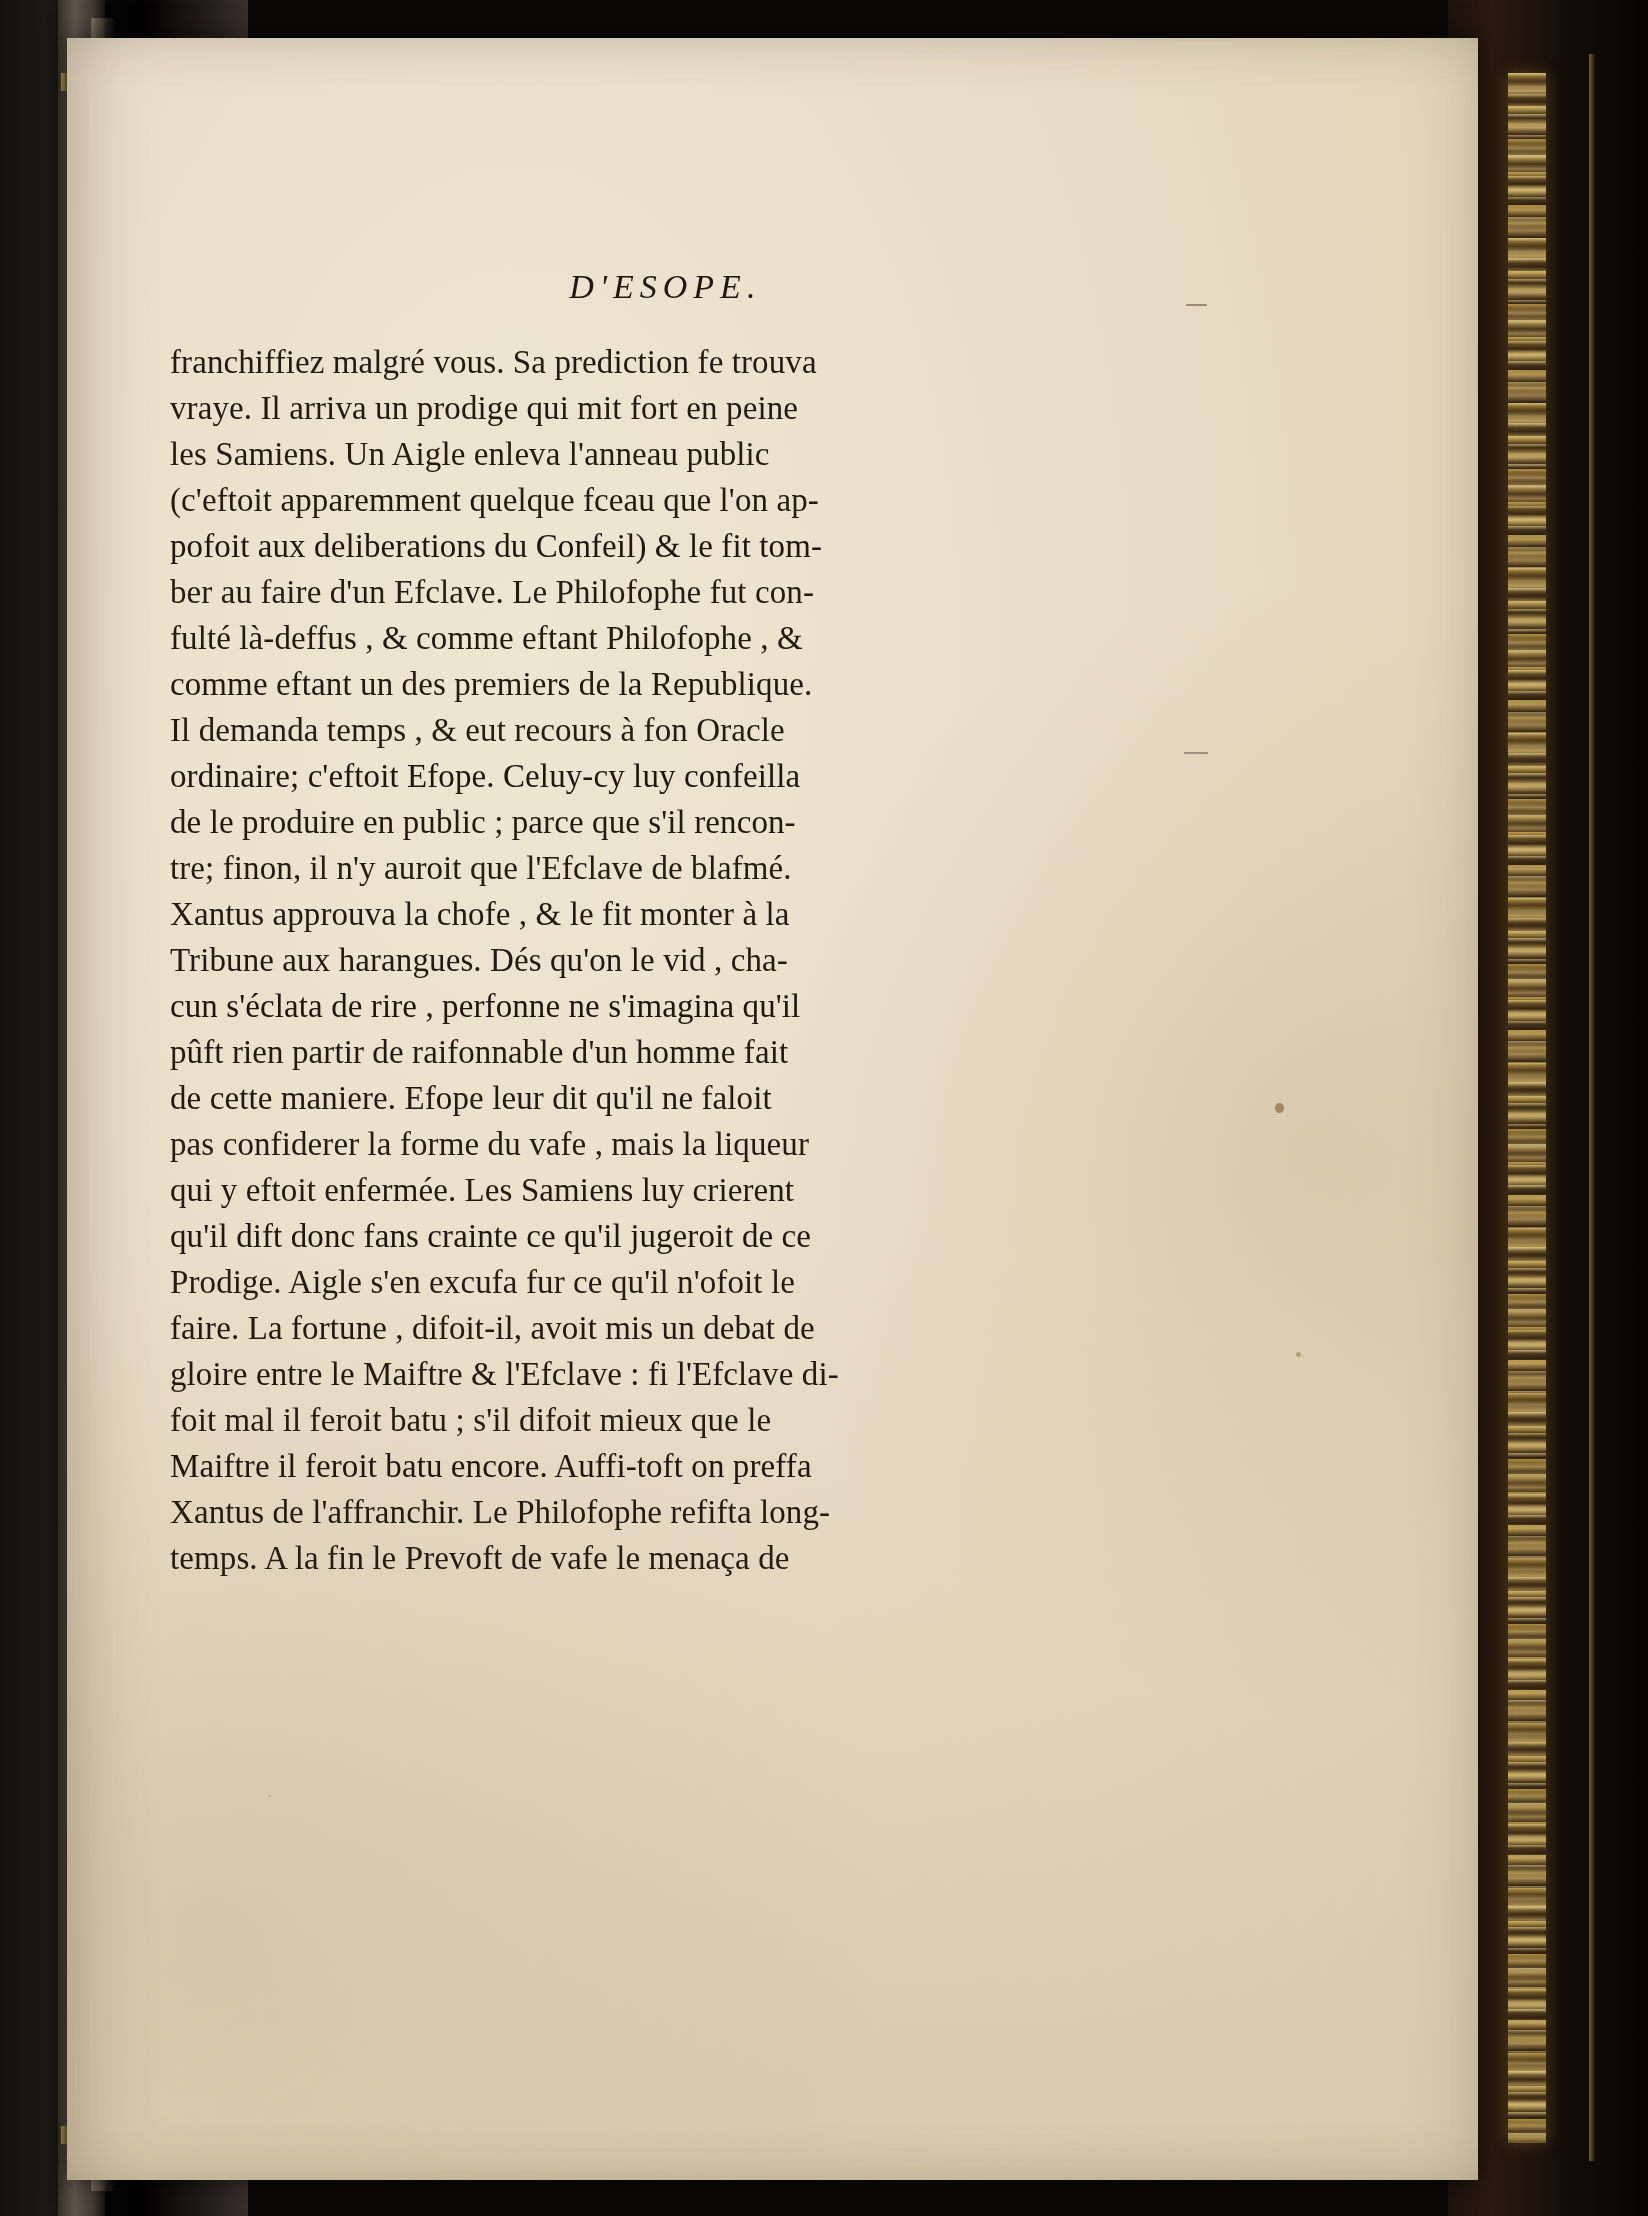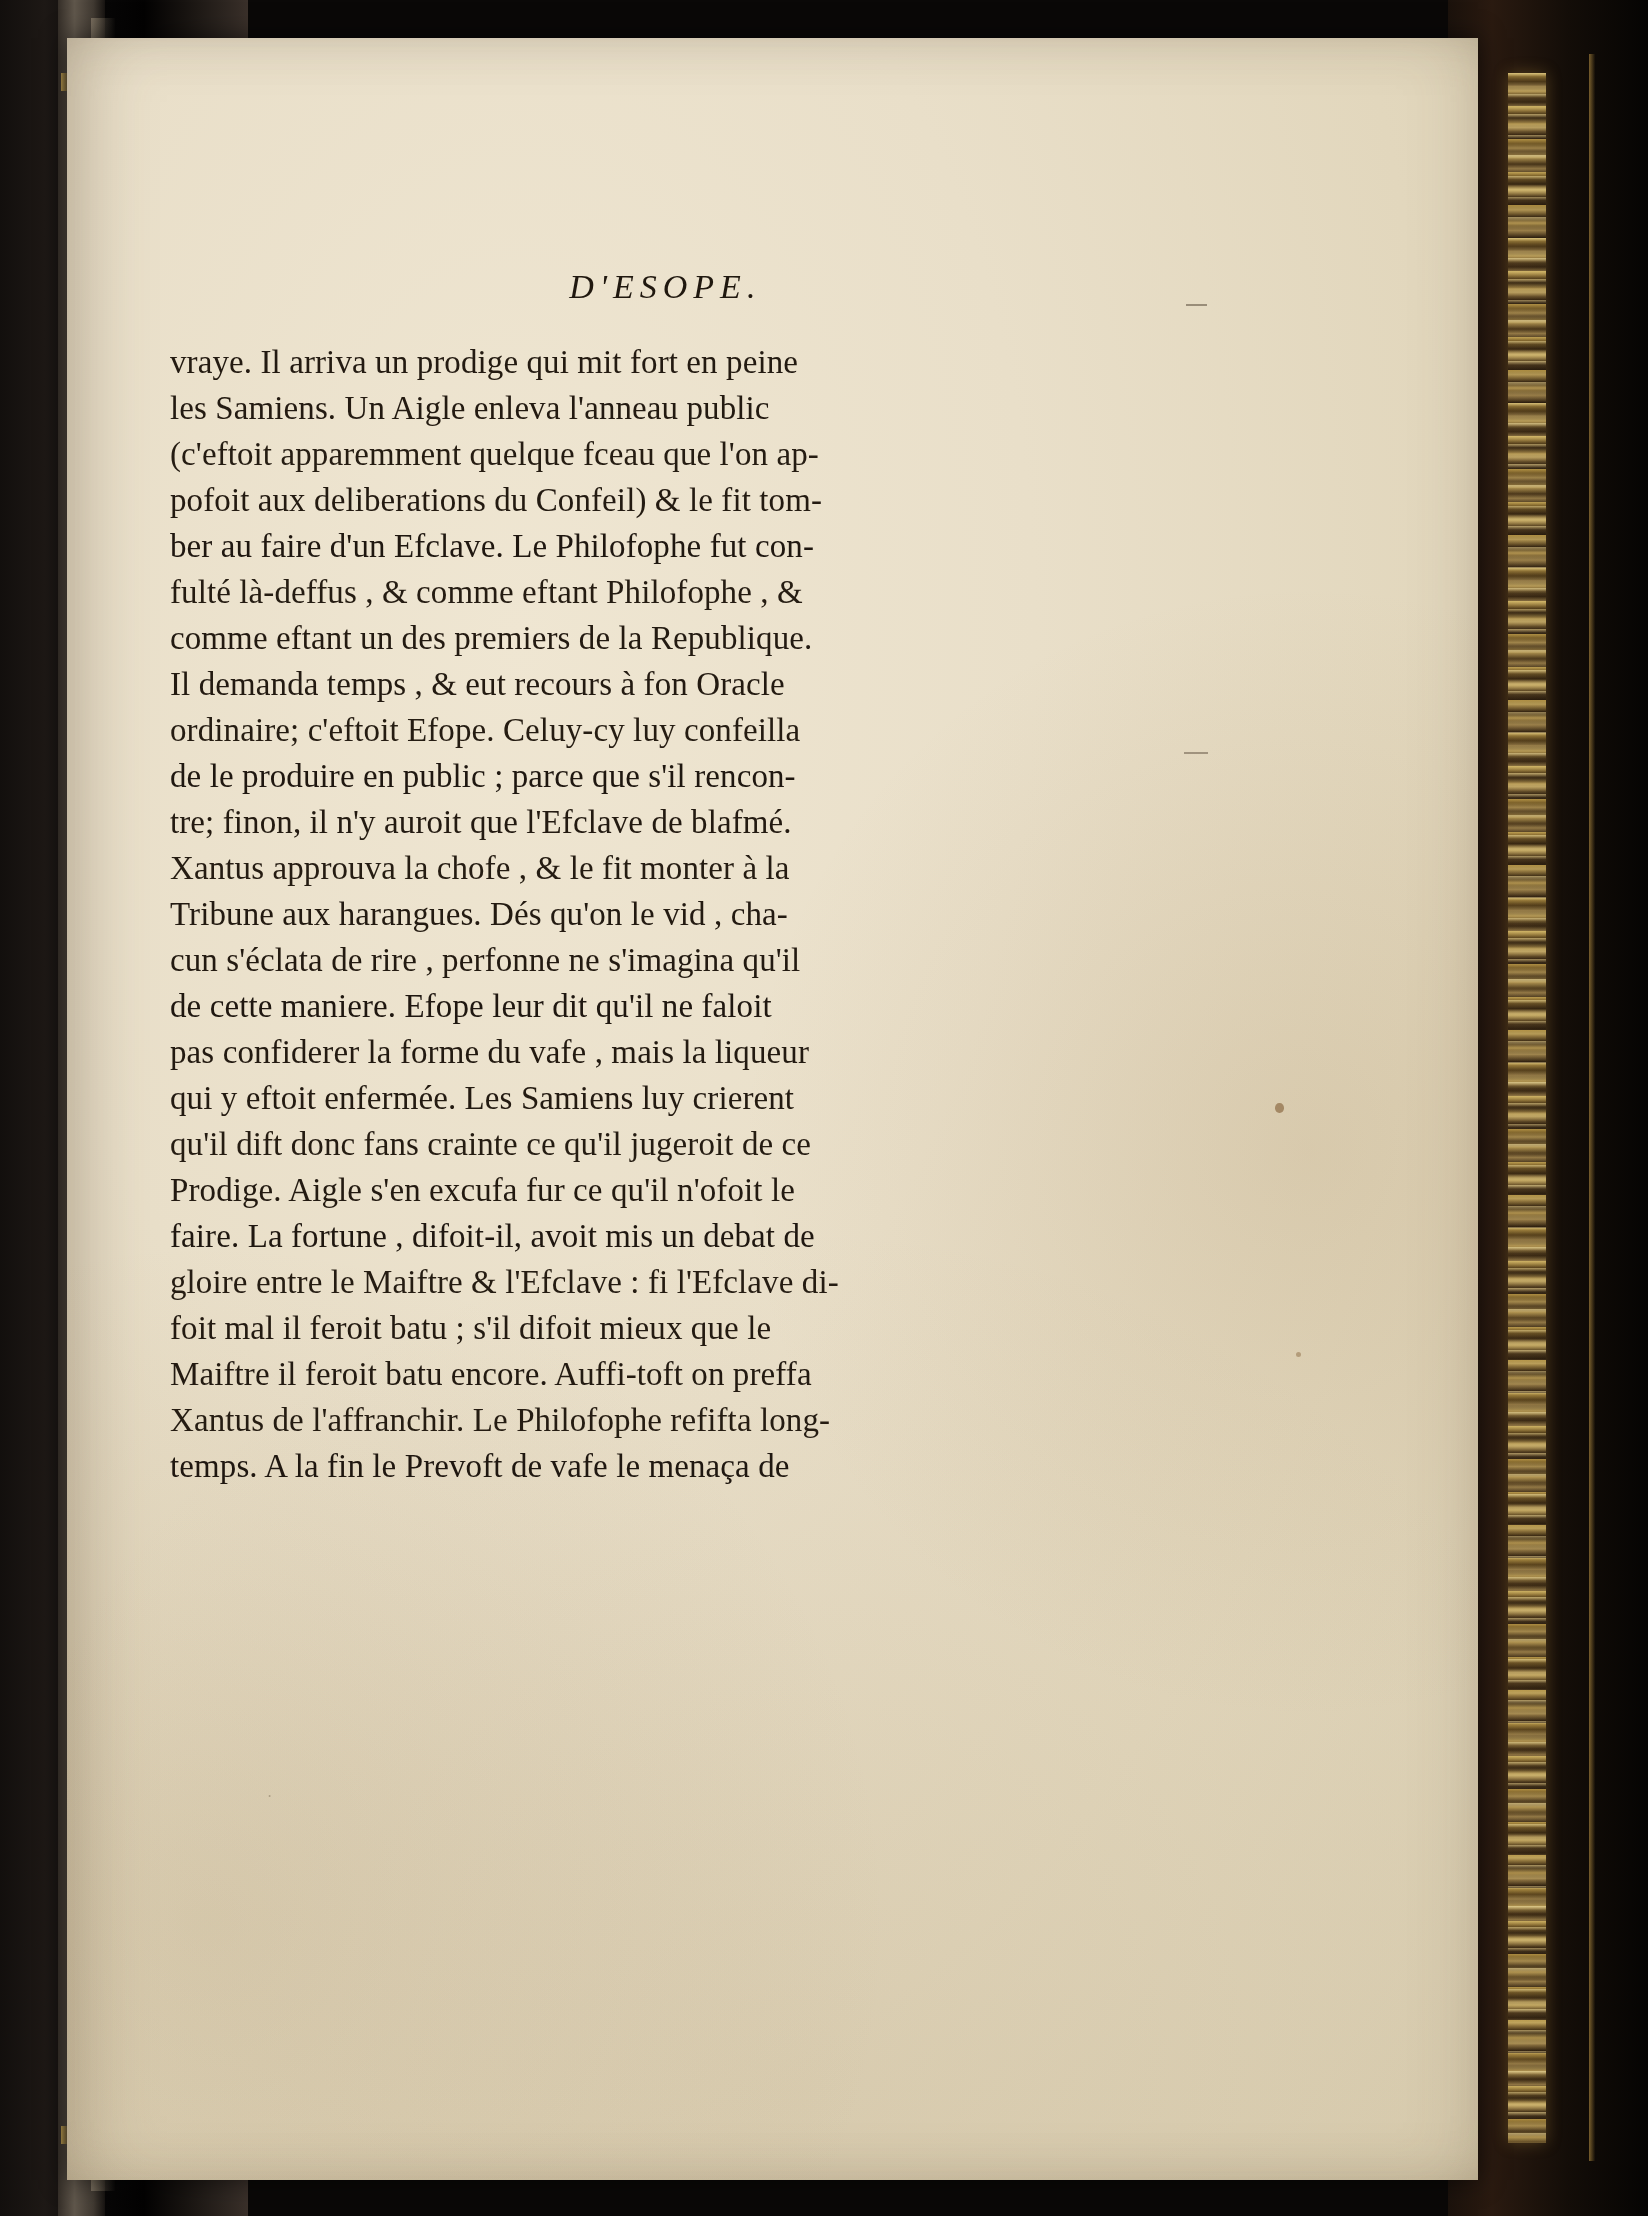--- a/index.html
+++ b/index.html
@@ -252,34 +252,36 @@
 
     <div class="margin-dash-a"></div>
     <div class="margin-dash-b"></div>
     <div class="pencil-mark">·</div>
 
     <div class="textblock">
 
       <div class="running-head">D'ESOPE.</div>
 
       <p class="body">
+        <span class="line">franchiffiez malgré vous. Sa prediction fe trouva</span>
         <span class="line">vraye. Il arriva un prodige qui mit fort en peine</span>
         <span class="line">les Samiens. Un Aigle enleva l'anneau  public</span>
         <span class="line">(c'eftoit apparemment quelque fceau que l'on ap-</span>
         <span class="line">pofoit aux deliberations du Confeil) &amp; le fit tom-</span>
         <span class="line">ber au faire d'un Efclave. Le Philofophe fut con-</span>
         <span class="line">fulté là-deffus , &amp; comme eftant  Philofophe , &amp;</span>
         <span class="line">comme eftant un des premiers de  la Republique.</span>
         <span class="line">Il demanda temps , &amp; eut recours à fon Oracle</span>
         <span class="line">ordinaire; c'eftoit Efope.   Celuy-cy luy confeilla</span>
         <span class="line">de le produire en public ; parce que s'il rencon-</span>
         <span class="line">tre; finon, il n'y auroit que l'Efclave de blafmé.</span>
         <span class="line">Xantus approuva la chofe , &amp; le fit  monter à la</span>
         <span class="line">Tribune  aux harangues. Dés qu'on le vid , cha-</span>
         <span class="line">cun s'éclata de rire , perfonne ne s'imagina qu'il</span>
+        <span class="line">pûft rien partir de raifonnable d'un homme  fait</span>
         <span class="line">de cette maniere.  Efope leur dit qu'il ne faloit</span>
         <span class="line">pas confiderer la forme du vafe , mais la liqueur</span>
         <span class="line">qui y eftoit enfermée.  Les Samiens  luy crierent</span>
         <span class="line">qu'il dift donc fans crainte ce qu'il jugeroit de ce</span>
         <span class="line">Prodige. Aigle s'en excufa fur ce qu'il n'ofoit le</span>
         <span class="line">faire. La fortune , difoit-il, avoit mis un debat de</span>
         <span class="line">gloire entre le Maiftre &amp; l'Efclave : fi l'Efclave di-</span>
         <span class="line">foit mal il feroit batu ; s'il difoit mieux que le</span>
         <span class="line">Maiftre il feroit batu encore. Auffi-toft on preffa</span>
         <span class="line">Xantus de l'affranchir. Le Philofophe refifta long-</span>

